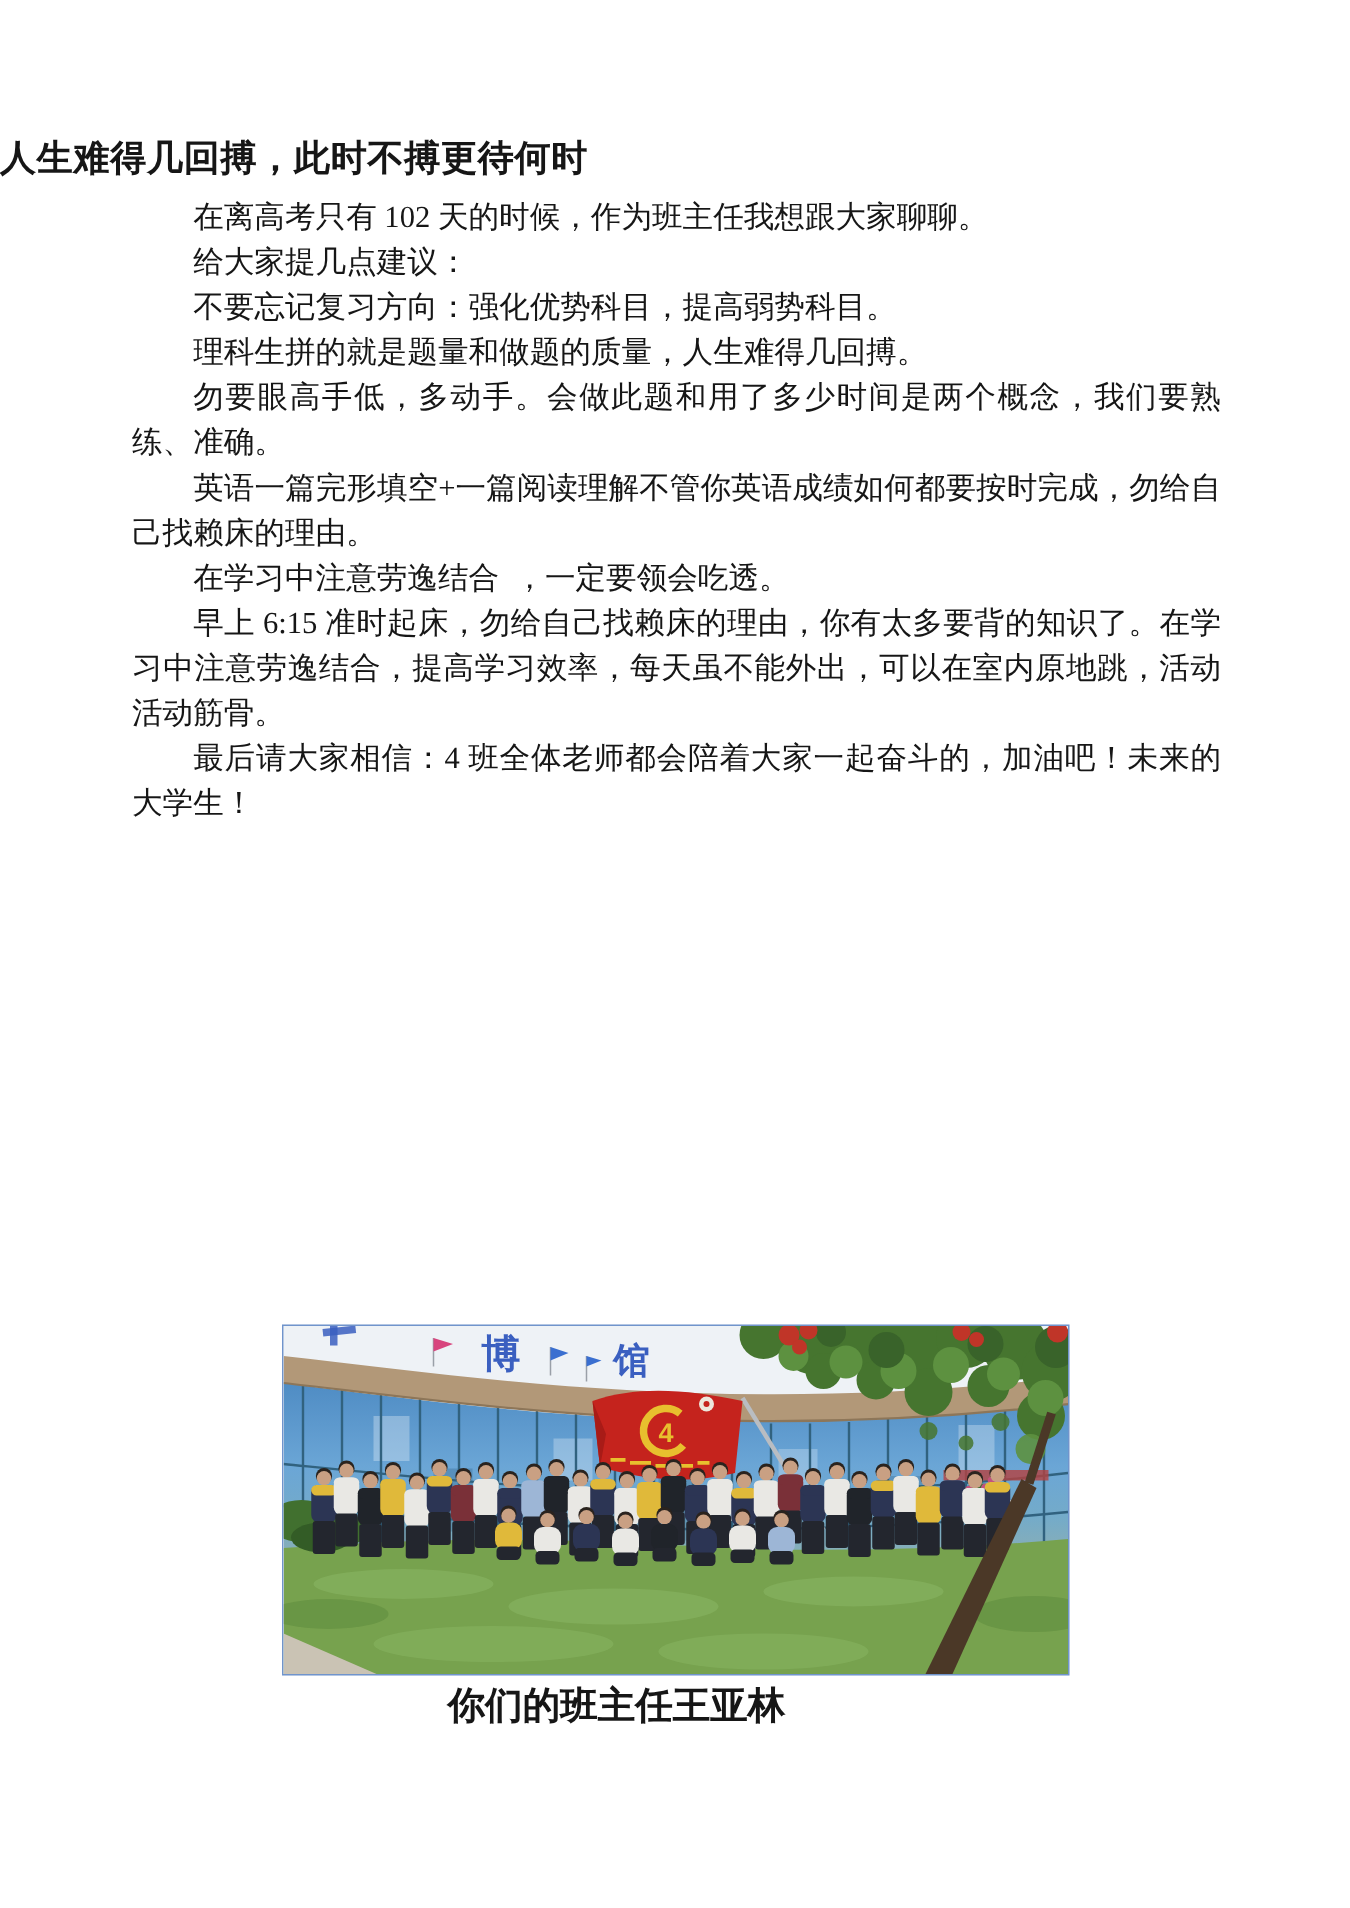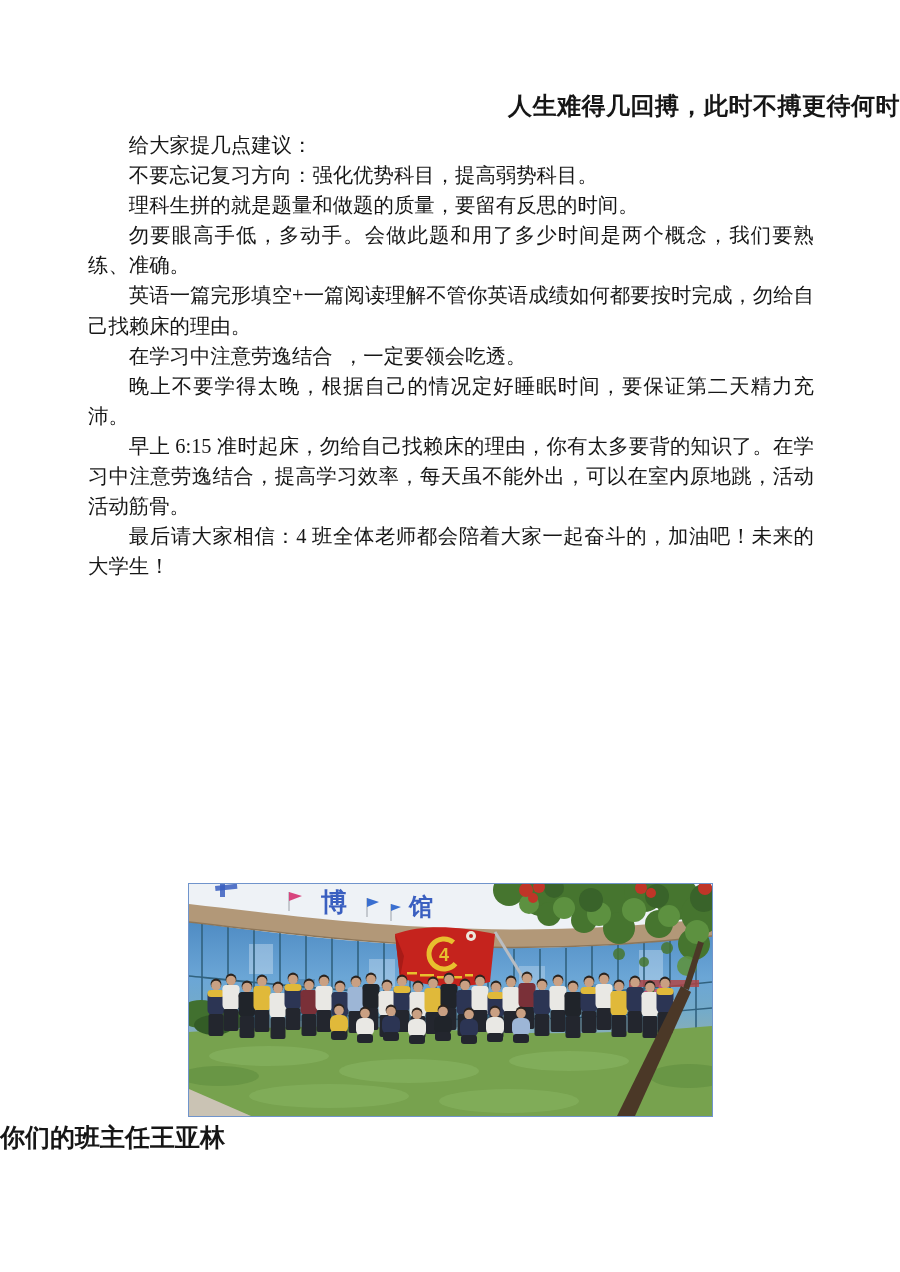--- a/index.html
+++ b/index.html
@@ -9,21 +9,21 @@
     margin:0 auto;
     background:#ffffff;
     font-family:"Liberation Serif","DejaVu Serif",serif;
     color:#161616;
     overflow:hidden;
     box-sizing:border-box;
     padding-top:88px;
   }
   .doc-title{
     margin:0;
-    text-align:right;
+    text-align:left;
     font-size:24px;
     font-weight:bold;
     line-height:36px;
     letter-spacing:.5px;
   }
   .letter-body{
     margin:6px 86px 0 88px;
     height:753px;
     overflow:hidden;
     font-size:20.4px;
@@ -39,21 +39,21 @@
   figure.class-photo{
     margin:0 auto;
     width:523px;height:232px;
     border:1px solid #7094cc;
     overflow:hidden;
     background:#eef2f6;
   }
   figure.class-photo svg{display:block;}
   .signature{
     margin:4px 78px 0 0;
-    text-align:left;
+    text-align:center;
     font-size:25px;
     line-height:34px;
     font-weight:bold;
   }
   text.sign-char{
     font-family:"Liberation Serif","DejaVu Serif",serif;
     font-weight:bold;
     fill:#3a5fc0;
   }
   text.emblem-num{
@@ -63,27 +63,27 @@
   }
 </style>
 </head>
 <body>
 
 <div class="page">
 
   <h1 class="doc-title">人生难得几回搏，此时不搏更待何时</h1>
 
   <div class="letter-body">
+    <p>在离高考只有 102 天的时候，作为班主任我想跟大家聊聊。</p>
     <p>给大家提几点建议：</p>
     <p>不要忘记复习方向：强化优势科目，提高弱势科目。</p>
-    <p>理科生拼的就是题量和做题的质量，要留有反思的时间。</p>
+    <p>理科生拼的就是题量和做题的质量，人生难得几回搏。</p>
     <p>勿要眼高手低，多动手。会做此题和用了多少时间是两个概念，我们要熟练、准确。</p>
     <p>英语一篇完形填空+一篇阅读理解不管你英语成绩如何都要按时完成，勿给自己找赖床的理由。</p>
     <p>在学习中注意劳逸结合  ，一定要领会吃透。</p>
-    <p>晚上不要学得太晚，根据自己的情况定好睡眠时间，要保证第二天精力充沛。</p>
     <p>早上 6:15 准时起床，勿给自己找赖床的理由，你有太多要背的知识了。在学习中注意劳逸结合，提高学习效率，每天虽不能外出，可以在室内原地跳，活动活动筋骨。</p>
     <p>最后请大家相信：4 班全体老师都会陪着大家一起奋斗的，加油吧！未来的大学生！</p>
   </div>
 
   <figure class="class-photo" aria-label="Class group photo: students on a lawn in front of a curved glass museum building, holding a red class flag; tree at right">
     <svg width="523" height="232" viewBox="0 0 523 232" xmlns="http://www.w3.org/2000/svg">
       <defs>
         <linearGradient id="gGlass" x1="0" y1="0" x2="0" y2="1">
           <stop offset="0" stop-color="#4f8cc4"></stop>
           <stop offset="0.5" stop-color="#6ba6d6"></stop>

